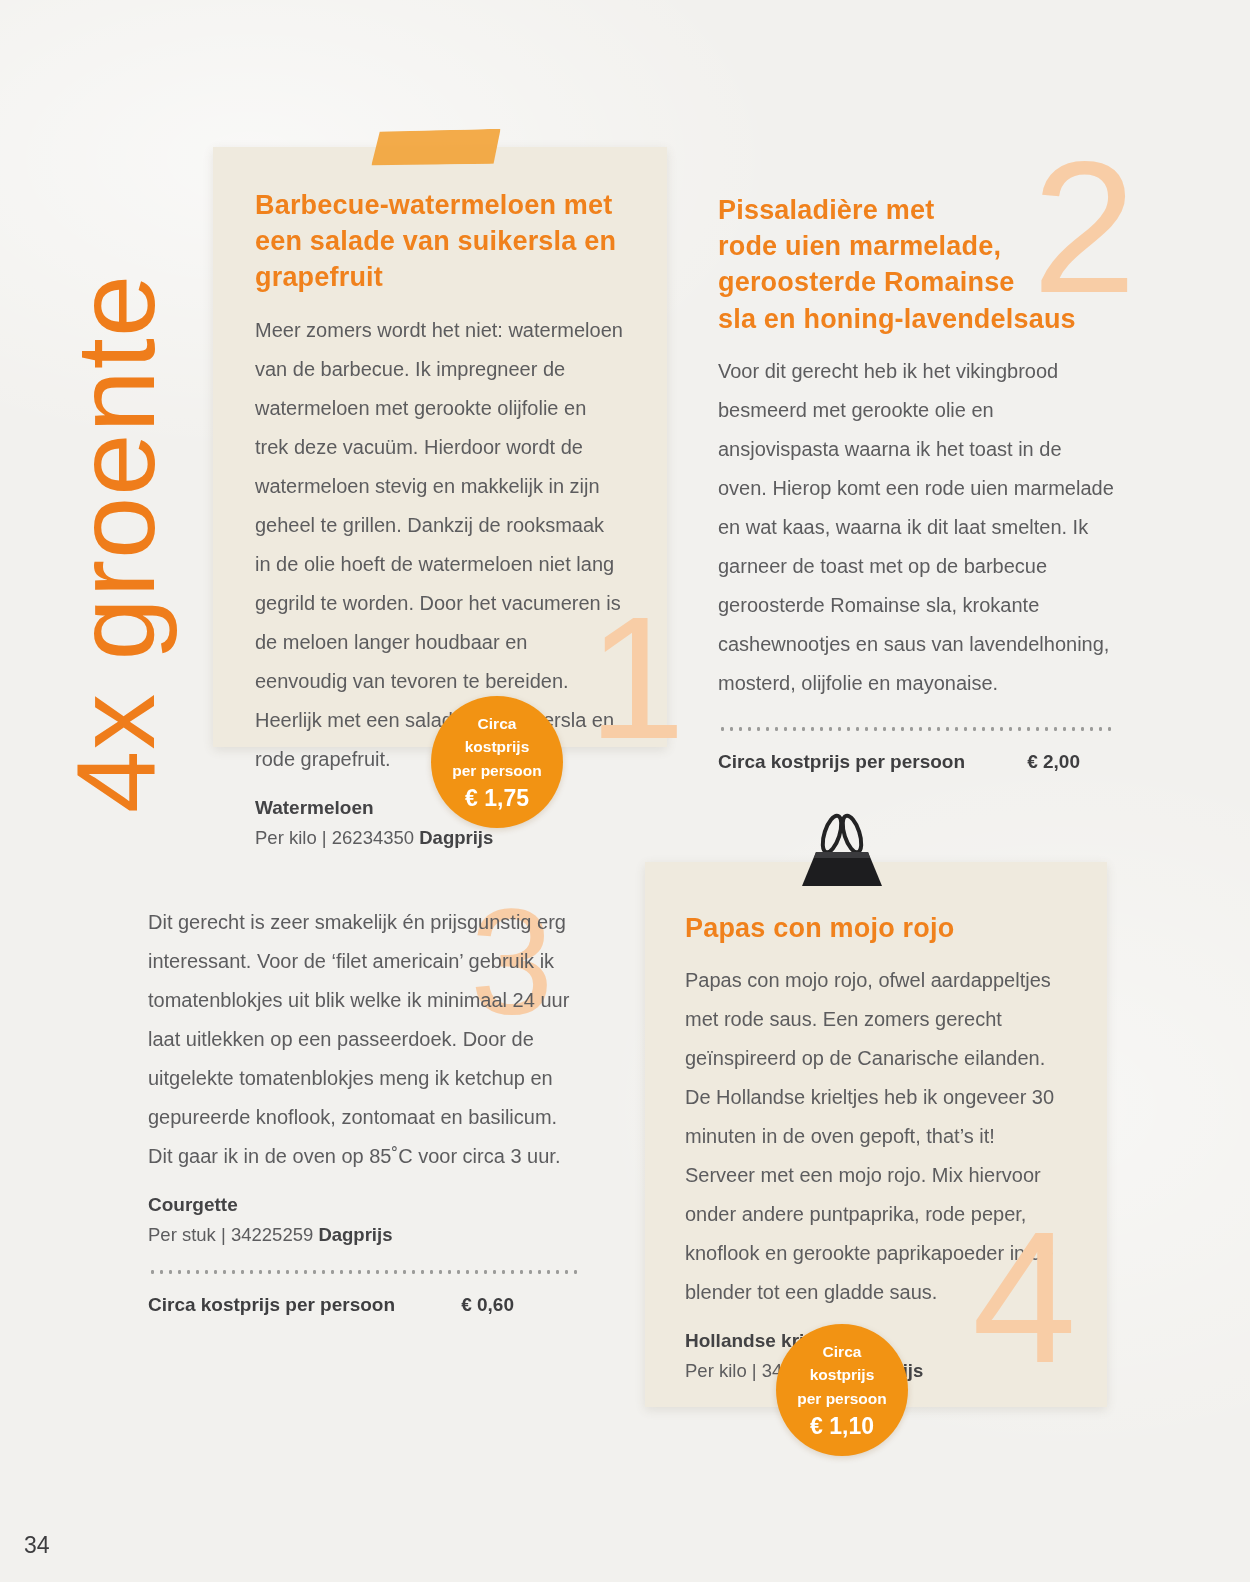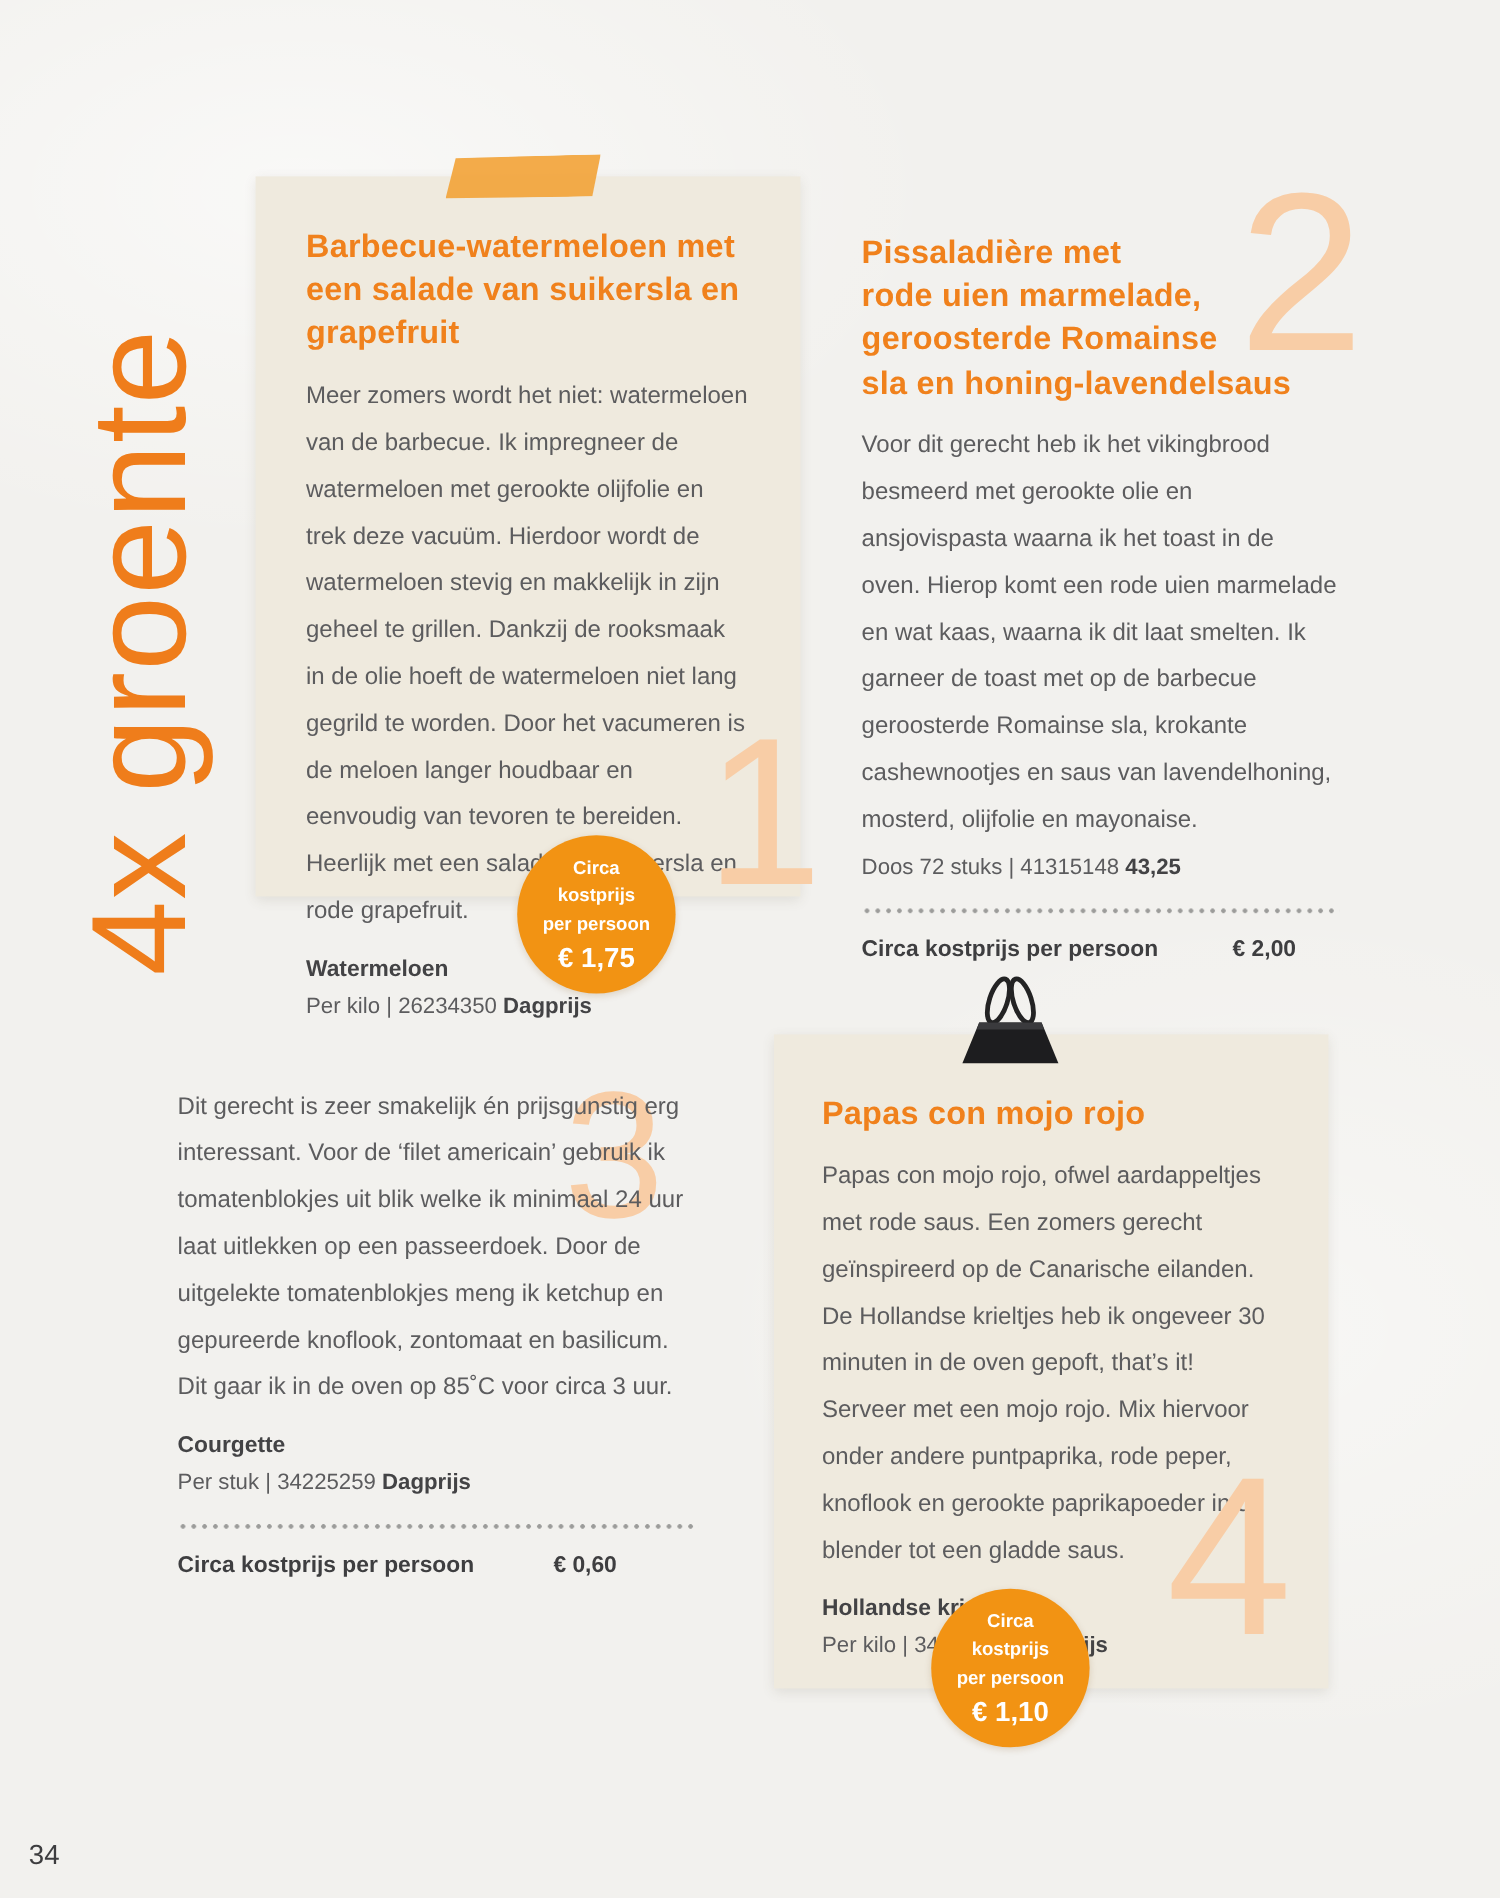--- a/index.html
+++ b/index.html
@@ -118,21 +118,20 @@
     <div class="price">€ 1,75</div>
   </div>
 
   <div class="big-number n2">2</div>
   <div class="block block2">
     <div class="recipe-title">Pissaladière met
 rode uien marmelade,
 geroosterde Romainse
 sla en honing-lavendelsaus</div>
     <div class="recipe-body">Voor dit gerecht heb ik het vikingbrood besmeerd met gerookte olie en ansjovispasta waarna ik het toast in de oven. Hierop komt een rode uien marmelade en wat kaas, waarna ik dit laat smelten. Ik garneer de toast met op de barbecue geroosterde Romainse sla, krokante cashewnootjes en saus van lavendelhoning, mosterd, olijfolie en mayonaise.</div>
-    <div class="order-line"><span>Doos 72 stuks | 41315148 </span><b>43,25</b></div>
     <div class="dotted"></div>
     <div class="cost-row cost-row2">
       <span>Circa kostprijs per persoon</span>
       <span>€ 2,00</span>
     </div>
   </div>
 
   <div class="big-number n3">3</div>
   <div class="block block3">
     <div class="recipe-body">Dit gerecht is zeer smakelijk én prijsgunstig erg interessant. Voor de ‘filet americain’ gebruik ik tomatenblokjes uit blik welke ik minimaal 24 uur laat uitlekken op een passeerdoek. Door de uitgelekte tomatenblokjes meng ik ketchup en gepureerde knoflook, zontomaat en basilicum. Dit gaar ik in de oven op 85˚C voor circa 3 uur.</div>

